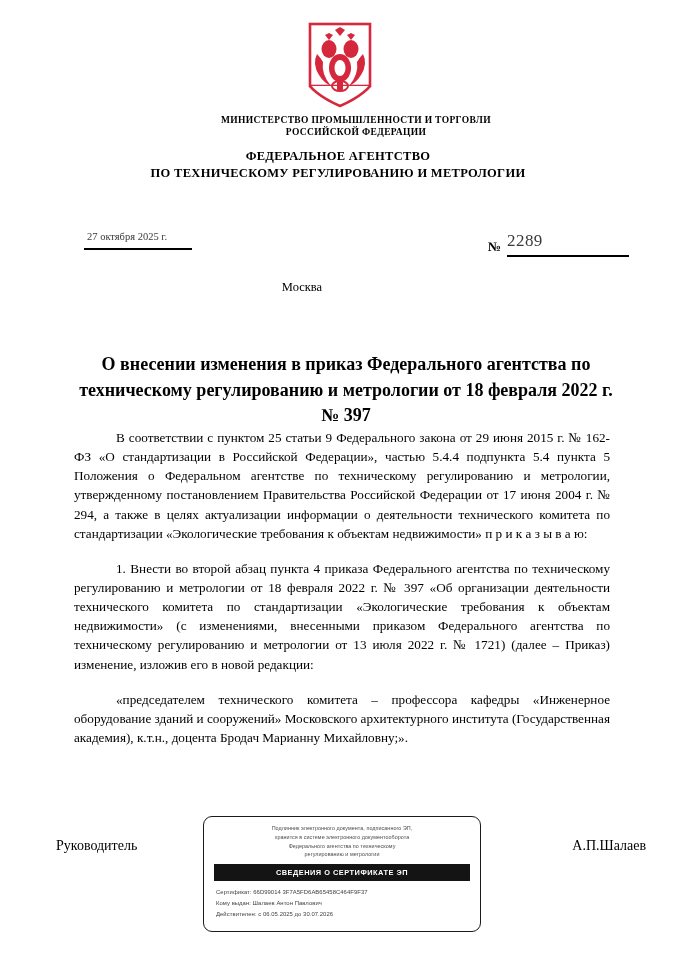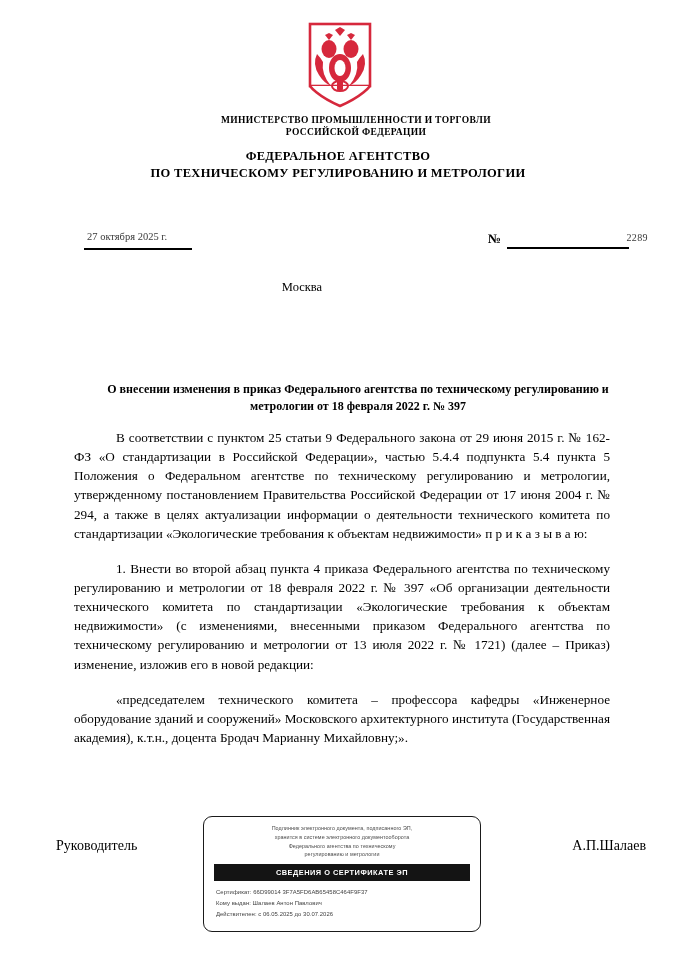--- a/index.html
+++ b/index.html
@@ -110,22 +110,22 @@
   .num-sign {
     font-size: 13px;
     font-weight: bold;
     margin-right: 6px;
     padding-bottom: 2px;
   }
   .num-col {
     flex: 1;
   }
   .num-value {
-    font-size: 10px;
-    text-align: right;
+    font-size: 17px;
+    text-align: left;
     color: #3a3a3a;
     letter-spacing: .4px;
   }
   .num-rule {
     margin-top: 4px;
     border-bottom: 2px solid #000;
     width: 122px;
   }
 
   
@@ -135,27 +135,26 @@
     left: 0;
     width: 604px;
     text-align: center;
     font-size: 12.5px;
   }
 
   
   .title {
     position: absolute;
     top: 352px;
-    left: 88px;
+    left: 76px;
     width: 540px;
     text-align: center;
-    font-size: 12px;
+    font-size: 18px;
     font-weight: bold;
     line-height: 1.42;
-    margin-top: 29px;
   }
 
   
   .body {
     position: absolute;
     top: 412px;
     left: 58px;
     width: 568px;
     font-size: 13.2px;
     line-height: 1.45;

